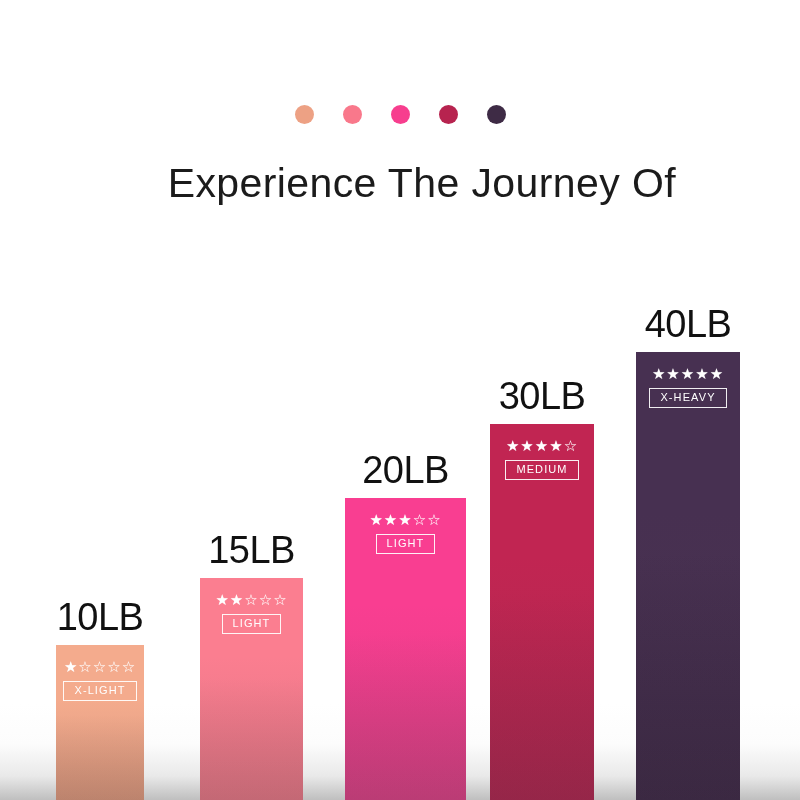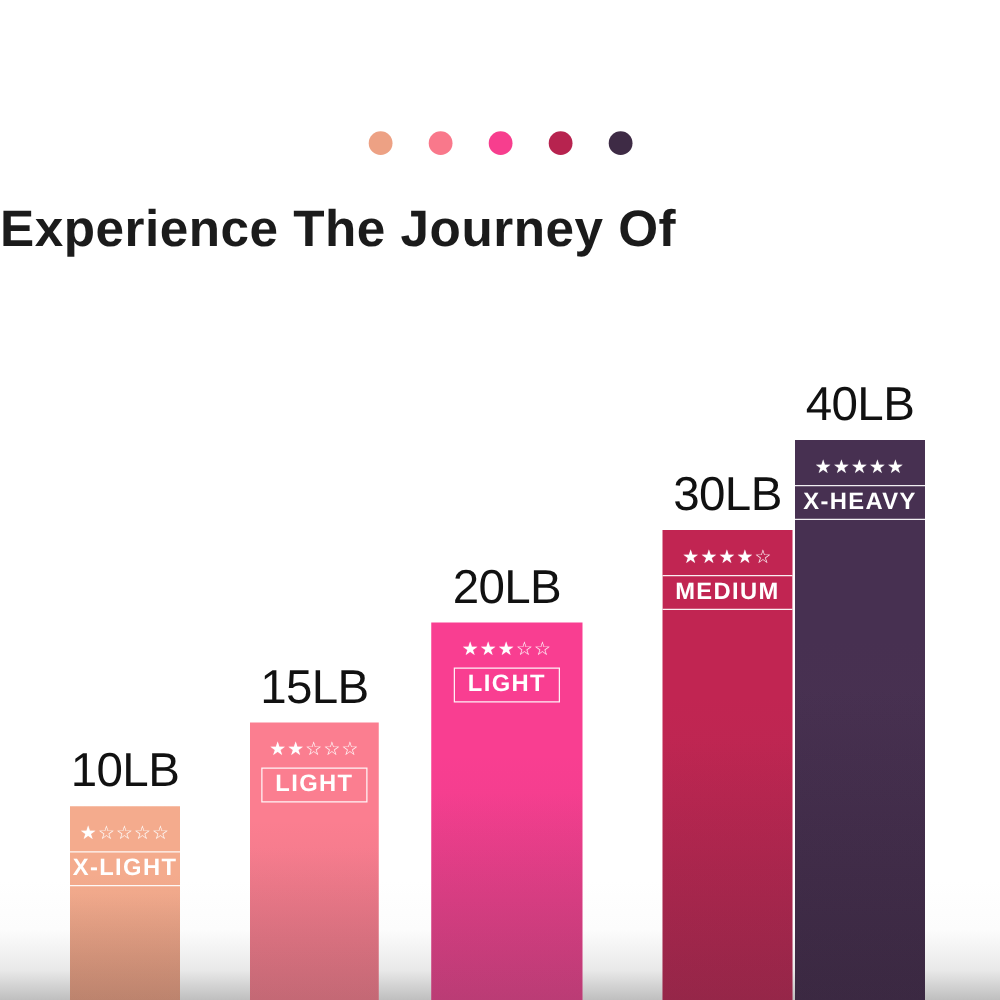--- a/index.html
+++ b/index.html
@@ -37,23 +37,23 @@
     height: 19px;
     border-radius: 50%;
   }
 
   
   #headline {
     position: absolute;
     top: 148px;
     left: 0;
     width: 676px;
-    text-align: left;
+    text-align: right;
     color: #1b1b1b;
-    font-weight: bold;
+    font-weight: normal;
     font-size: 41px;
     line-height: 70px;
     letter-spacing: 0.4px;
   }
   .headline-line {
     display: block;
     white-space: nowrap;
   }
 
   
@@ -112,22 +112,22 @@
     font-size: 15px;
     line-height: 15px;
     letter-spacing: 1px;
     white-space: nowrap;
     text-shadow: 0 0 1px rgba(255,255,255,0.35);
   }
 
   .level-badge {
     border: 1.5px solid rgba(255,255,255,0.92);
     color: #ffffff;
-    font-size: 19px;
-    font-weight: bold;
+    font-size: 11px;
+    font-weight: normal;
     letter-spacing: 1.1px;
     padding: 3px 10px 4px 10px;
     line-height: 1;
     white-space: nowrap;
   }
 </style>
 </head>
 <body>
 
 <div id="poster">
@@ -168,21 +168,21 @@
       <div class="bar-group" style="left: 345px; width: 121px; height: 302px;">
         <div class="bar-label">20LB</div>
         <div class="bar" style="background: linear-gradient(rgb(249, 62, 145) 0%, rgb(249, 62, 145) 45%, rgb(205, 58, 126) 100%);">
           <div class="bar-shade"></div>
           <div class="bar-inner">
             <div class="stars">★★★☆☆</div>
             <div class="level-badge">LIGHT</div>
           </div>
         </div>
       </div>
-      <div class="bar-group" style="left: 490px; width: 104px; height: 376px; margin-left: 40px;">
+      <div class="bar-group" style="left: 490px; width: 104px; height: 376px;">
         <div class="bar-label">30LB</div>
         <div class="bar" style="background: linear-gradient(rgb(193, 37, 82) 0%, rgb(193, 37, 82) 45%, rgb(161, 32, 73) 100%);">
           <div class="bar-shade"></div>
           <div class="bar-inner">
             <div class="stars">★★★★☆</div>
             <div class="level-badge">MEDIUM</div>
           </div>
         </div>
       </div>
       <div class="bar-group" style="left: 636px; width: 104px; height: 448px;">

